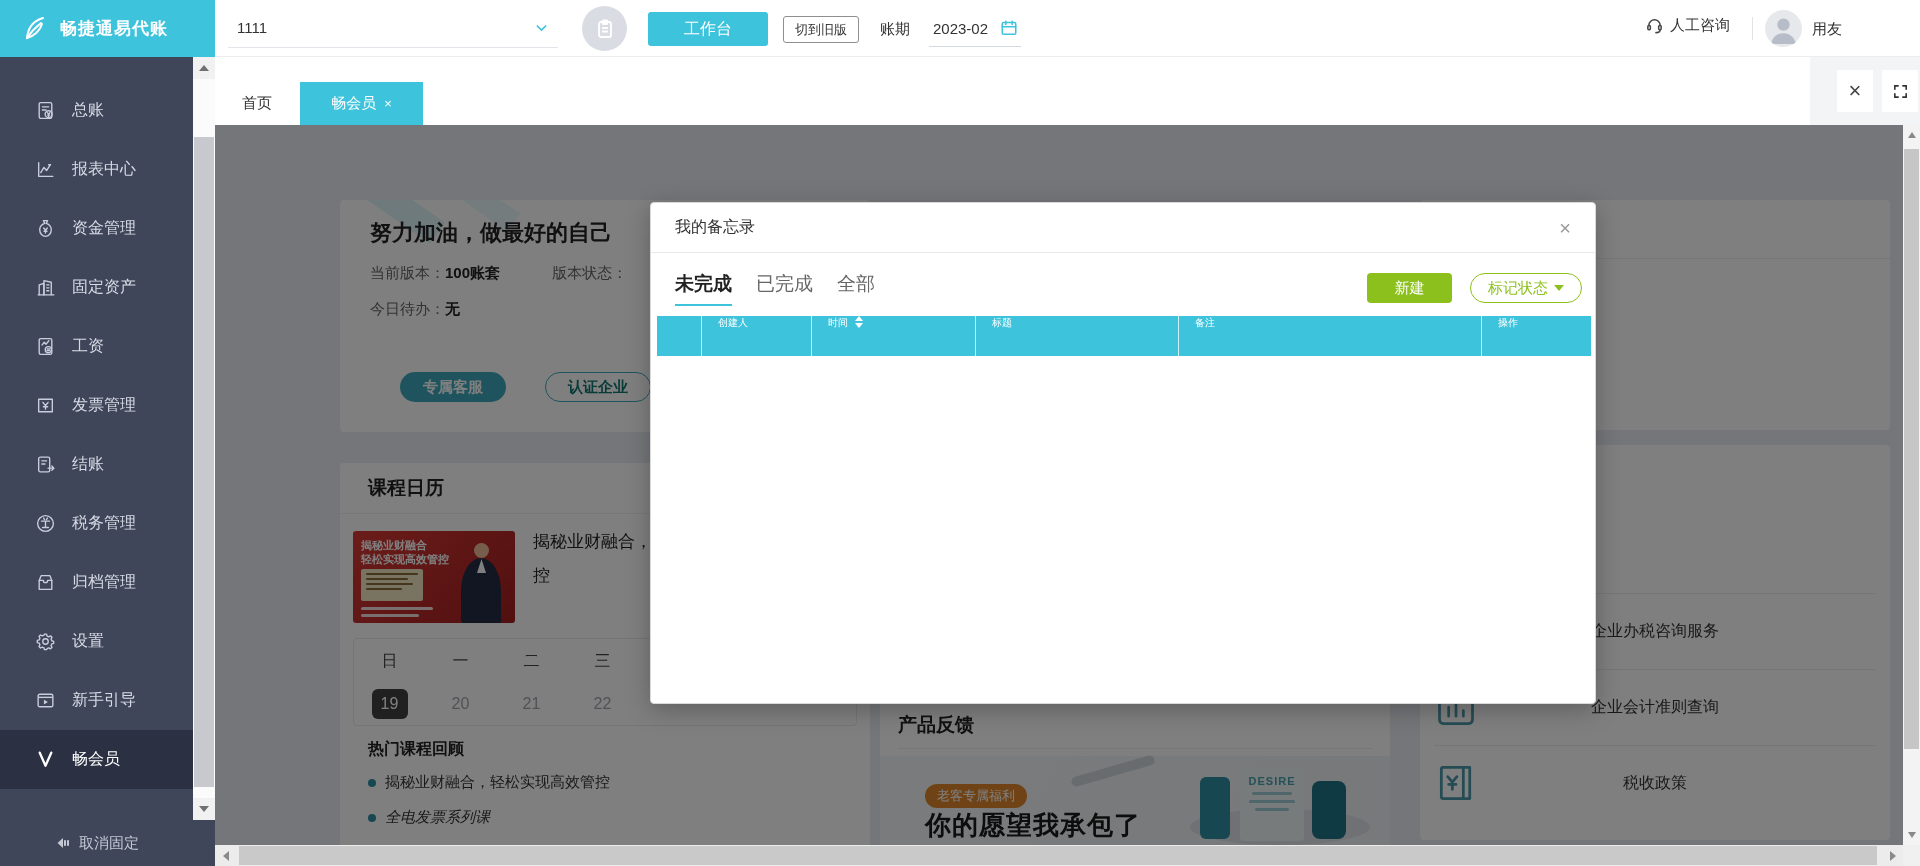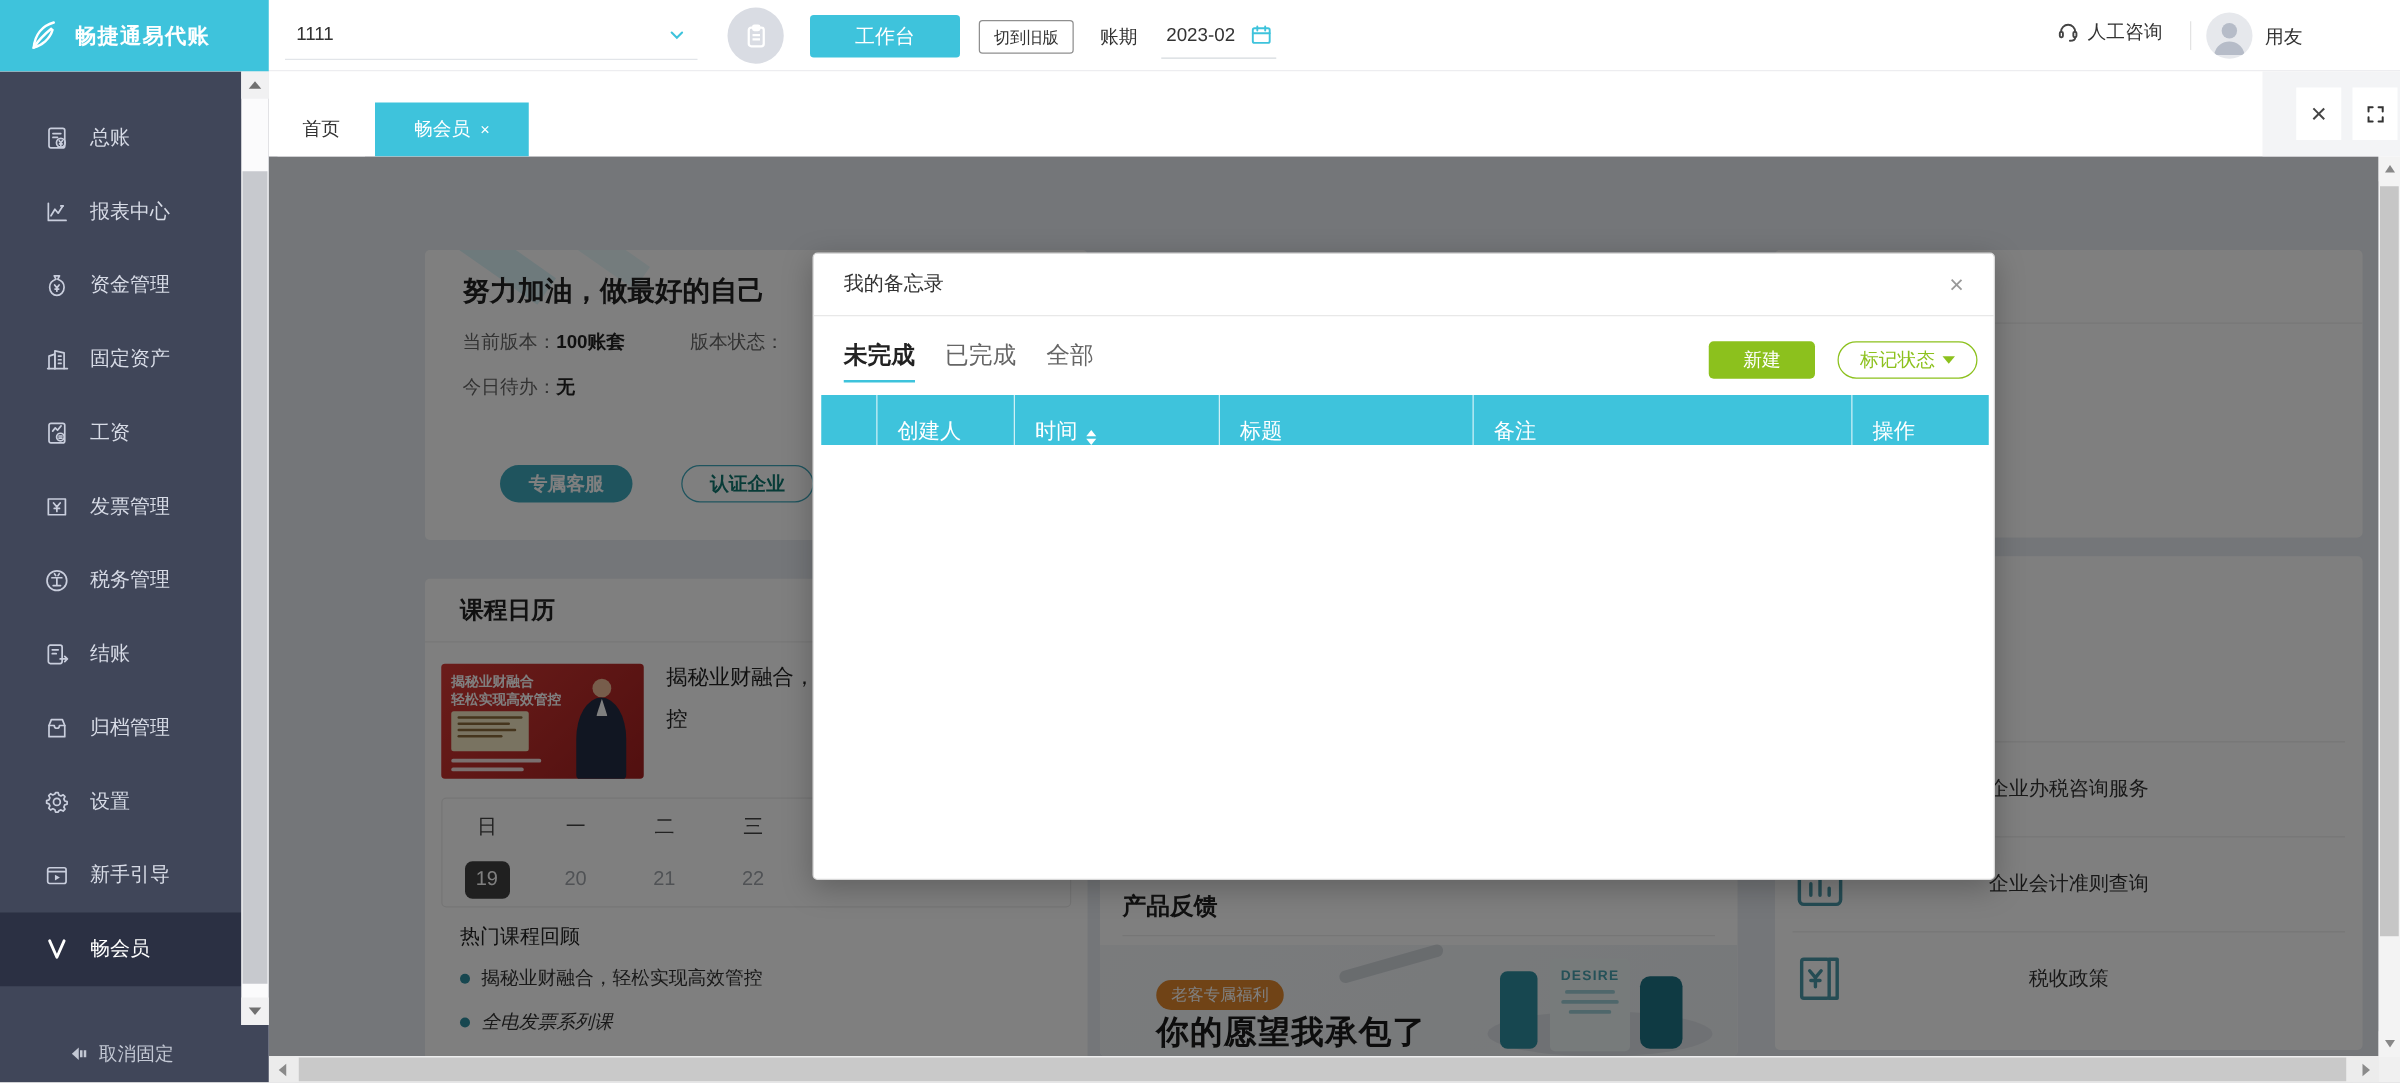--- a/index.html
+++ b/index.html
@@ -77,21 +77,21 @@
   .banner .note i{display:block;height:2px;background:#8a6a3a;border-radius:1px;}
   .banner .bar{position:absolute;left:8px;height:3px;background:rgba(255,255,255,.85);border-radius:2px;}
   .banner .head{position:absolute;right:26px;top:12px;width:15px;height:15px;border-radius:50%;background:#eebb96;}
   .banner .body{position:absolute;right:14px;top:27px;width:40px;height:66px;border-radius:50% 50% 4px 4px;background:#232c44;}
   .banner .shirt{position:absolute;right:29px;top:28px;width:9px;height:14px;background:#fff;clip-path:polygon(50% 0,100% 100%,0 100%);}
   .course-title{position:absolute;left:193px;top:62px;width:250px;font-size:17px;line-height:34px;color:#222;}
   .calendar{position:absolute;left:13px;top:175px;width:504px;height:88px;border:1px solid #ebebeb;border-radius:4px;background:#fff;}
   .cal-h{position:absolute;top:12px;width:71px;text-align:center;font-size:16px;color:#444;}
   .cal-d{position:absolute;top:50px;width:71px;text-align:center;font-size:16px;color:#a0a5ab;cursor:pointer;}
   .cal-d .sel{display:inline-block;width:36px;height:30px;line-height:30px;background:#404040;color:#fff;border-radius:6px;}
-  .hot-title{position:absolute;left:28px;top:276px;font-size:16px;font-weight:normal;color:#222;}
+  .hot-title{position:absolute;left:28px;top:276px;font-size:16px;font-weight:bold;color:#222;}
   .hot-item{position:absolute;left:28px;display:flex;align-items:center;gap:9px;font-size:15px;color:#333;cursor:pointer;}
   .dot{width:8px;height:8px;border-radius:50%;background:#2e8fa0;}
 
   
   .f-title{position:absolute;left:18px;top:12px;font-size:19px;font-weight:bold;color:#222;}
   .f-div{position:absolute;left:18px;top:48px;right:18px;height:1px;background:#ececec;}
   .f-banner{position:absolute;left:0;top:56px;width:100%;height:89px;background:linear-gradient(120deg,#f4f7f9,#eef2f5);cursor:pointer;}
   .badge{position:absolute;left:45px;top:28px;background:#e0862c;color:#fff;font-size:13px;padding:3px 12px;border-radius:12px;}
   .slogan{position:absolute;left:45px;top:52px;font-size:26px;font-weight:bold;color:#1a1a1a;letter-spacing:1px;}
   .illus{position:absolute;left:310px;top:6px;width:180px;height:83px;}
@@ -116,21 +116,21 @@
   .m-title{font-size:16px;color:#333;}
   .m-close{margin-left:auto;font-size:20px;color:#999;cursor:pointer;line-height:1;}
   .m-tabs{position:absolute;left:24px;top:68px;display:flex;gap:24px;font-size:19px;color:#666;}
   .m-tab{cursor:pointer;padding-bottom:9px;position:relative;}
   .m-tab.active{color:#222;font-weight:bold;}
   .m-tab.active::after{content:"";position:absolute;left:0;right:0;bottom:0;height:2px;background:#3ec3dc;}
   .m-new{position:absolute;left:716px;top:70px;width:85px;height:30px;background:#8cc11d;border:none;border-radius:4px;color:#fff;font-size:15px;cursor:pointer;}
   .m-mark{position:absolute;left:819px;top:70px;width:112px;height:30px;background:#fff;border:1px solid #8cc11d;border-radius:16px;color:#8cc11d;font-size:15px;cursor:pointer;display:flex;align-items:center;justify-content:center;gap:6px;}
   .caret{width:0;height:0;border-left:5px solid transparent;border-right:5px solid transparent;border-top:6px solid #8cc11d;}
   .m-thead{position:absolute;left:6px;top:113px;width:934px;height:40px;background:#3ec3dc;display:flex;}
-  .m-th{display:flex;align-items:flex-end;padding-left:16px;color:#fff;font-size:17px;border-right:1px solid rgba(255,255,255,.75);}
+  .m-th{display:flex;align-items:flex-start;padding-left:16px;color:#fff;font-size:10px;border-right:1px solid rgba(255,255,255,.75);}
   .m-th:last-child{border-right:none;}
   .sort{display:inline-flex;flex-direction:column;gap:2px;margin-left:7px;}
   .sort .u{width:0;height:0;border-left:4px solid transparent;border-right:4px solid transparent;border-bottom:5px solid #fff;}
   .sort .d{width:0;height:0;border-left:4px solid transparent;border-right:4px solid transparent;border-top:5px solid #fff;}
   .m-body{position:absolute;left:6px;top:153px;width:934px;height:343px;background:#fff;}
 
   
   .v-scroll{position:absolute;left:1903px;top:125px;width:17px;height:720px;background:#f3f3f3;z-index:15;}
   .v-scroll .box{position:absolute;left:0;width:17px;height:20px;display:flex;align-items:center;justify-content:center;background:#f3f3f3;}
   .v-thumb{position:absolute;left:1px;top:24px;width:15px;height:600px;background:#c6c6c6;}
@@ -258,35 +258,35 @@
             <svg width="21" height="21" viewBox="0 0 20 20" fill="none" stroke="currentColor" stroke-width="1.3" stroke-linecap="round" stroke-linejoin="round">
               <path d="M3.5 4h13v12h-13z"></path>
               <path d="M7.5 7l2.5 3 2.5-3M10 10v3.5M8 11.2h4"></path>
             </svg>
           </span>
         <span>发票管理</span>
       </div>
       <div class="nav-item">
         <span class="ic">
             <svg width="21" height="21" viewBox="0 0 20 20" fill="none" stroke="currentColor" stroke-width="1.3" stroke-linecap="round" stroke-linejoin="round">
-              <circle cx="10" cy="10" r="7.5"></circle>
-              <path d="M6.2 7.8h7.6M10 7.8v6M7.2 13.8h5.6M8.2 4.8l.9 1.4M11.8 4.8l-.9 1.4"></path>
-            </svg>
-          </span>
-        <span>税务管理</span>
-      </div>
-      <div class="nav-item">
-        <span class="ic">
-            <svg width="21" height="21" viewBox="0 0 20 20" fill="none" stroke="currentColor" stroke-width="1.3" stroke-linecap="round" stroke-linejoin="round">
               <rect x="3.5" y="3" width="10.5" height="14" rx="1.5"></rect>
               <path d="M6.5 6.5H11M6.5 9.5h3"></path>
               <path d="M12.5 13.5H18M16 11.5l2 2-2 2"></path>
             </svg>
           </span>
         <span>结账</span>
+      </div>
+      <div class="nav-item">
+        <span class="ic">
+            <svg width="21" height="21" viewBox="0 0 20 20" fill="none" stroke="currentColor" stroke-width="1.3" stroke-linecap="round" stroke-linejoin="round">
+              <circle cx="10" cy="10" r="7.5"></circle>
+              <path d="M6.2 7.8h7.6M10 7.8v6M7.2 13.8h5.6M8.2 4.8l.9 1.4M11.8 4.8l-.9 1.4"></path>
+            </svg>
+          </span>
+        <span>税务管理</span>
       </div>
       <div class="nav-item">
         <span class="ic">
             <svg width="21" height="21" viewBox="0 0 20 20" fill="none" stroke="currentColor" stroke-width="1.3" stroke-linecap="round" stroke-linejoin="round">
               <path d="M4 8l1.8-4.5h8.4L16 8v8.5H4z"></path>
               <path d="M4 8h4c0 1.3.9 2.1 2 2.1s2-.8 2-2.1h4"></path>
             </svg>
           </span>
         <span>归档管理</span>
       </div>

